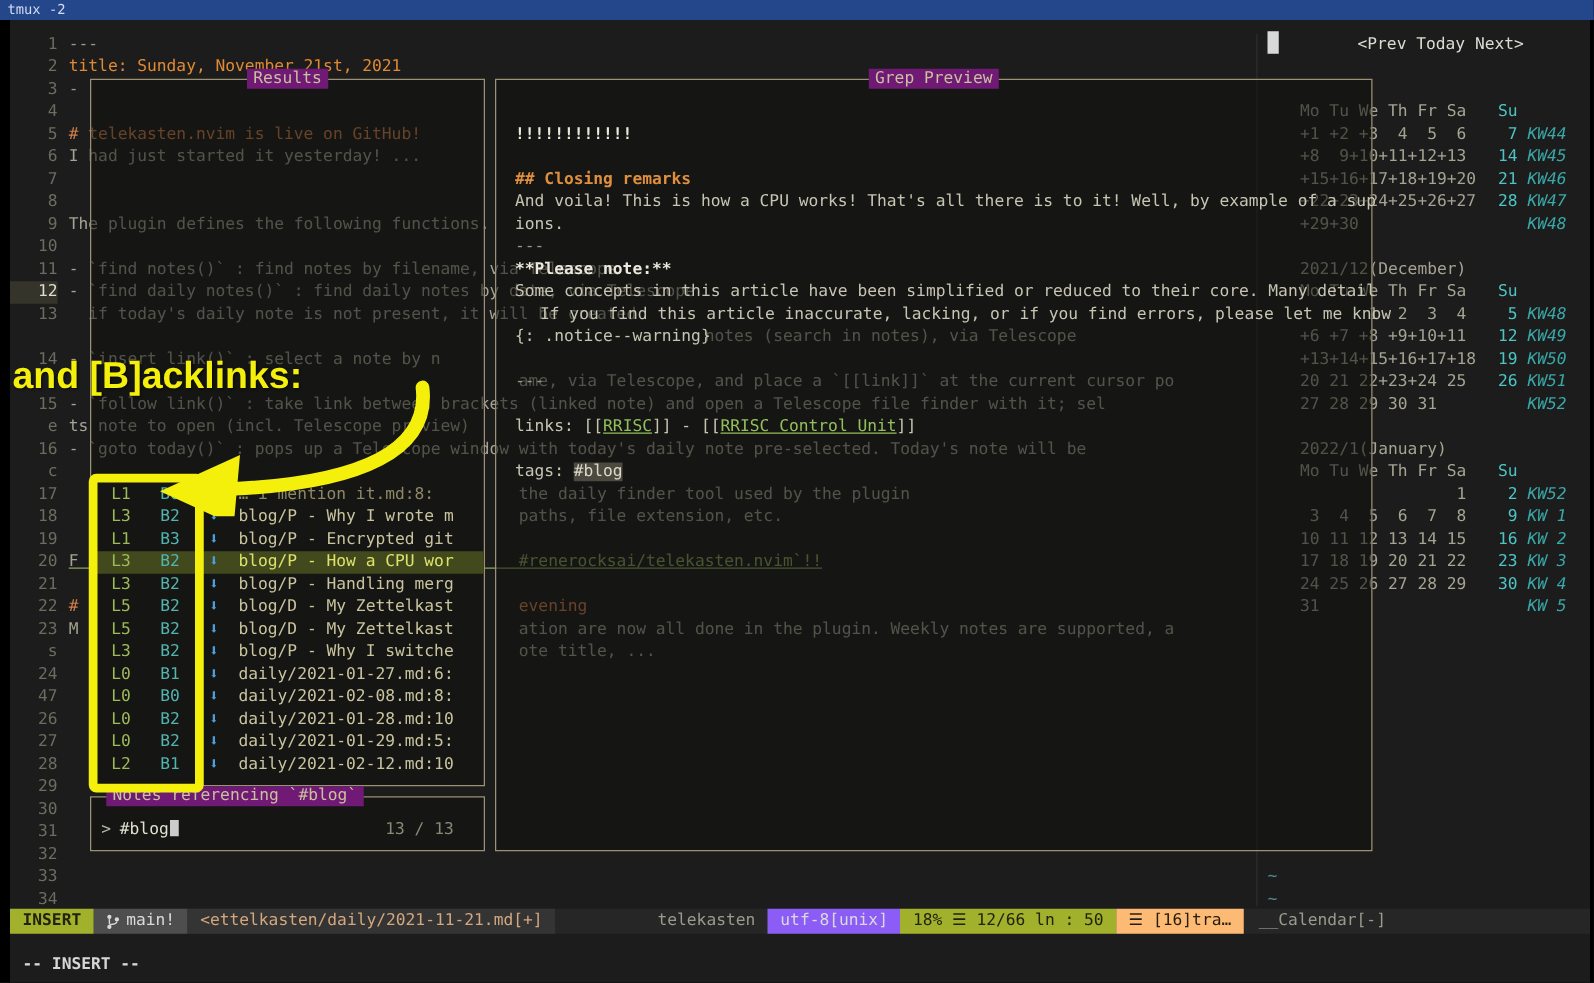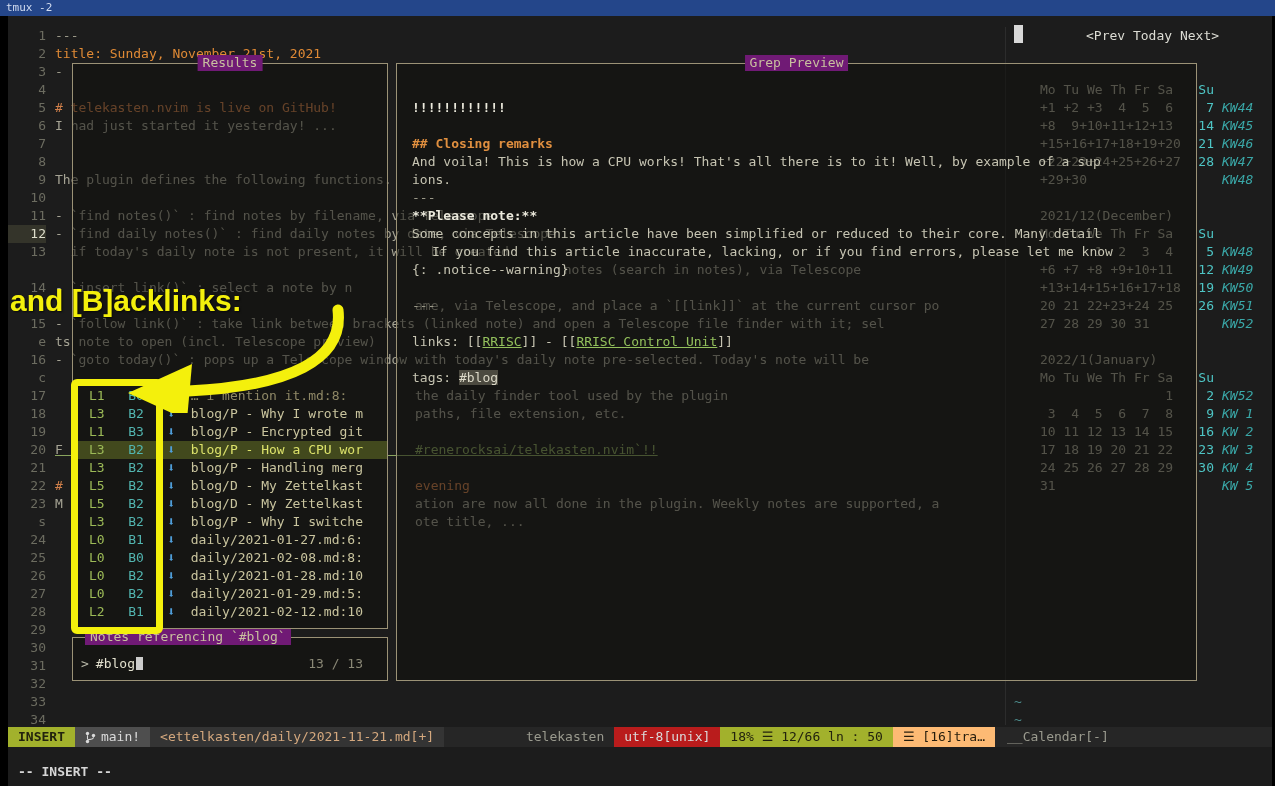--- a/index.html
+++ b/index.html
@@ -42,21 +42,21 @@
   #cal-cursor { position:absolute; left:1006px; top:9px; width:9px; height:18px; background:#d8d8d8; z-index:2; }
 
   
   .float { position:absolute; border:1px solid #9b9276; background:rgba(16,16,12,0.55); z-index:3; }
   .float-title { position:absolute; top:-9px; height:16px; line-height:16px; font-size:13px;
     color:#c9c09f; background:#701a75; padding:0 5px; white-space:pre; }
   #results-float { left:64px; top:47px; width:316px; height:566px; }
   #results-float .float-title, #preview-float .float-title { left:50%; transform:translateX(-50%); }
   #prompt-float { left:64px; top:621px; width:316px; height:44px; }
   #prompt-float .float-title { left:12px; }
-  #preview-float { left:388px; top:47px; width:801px; height:618px; }
+  #preview-float { left:388px; top:47px; width:702px; height:618px; }
 
   
   #res-list { position:absolute; left:0; top:323px; right:0; }
   .rrow { height:18px; line-height:18px; font-size:13px; white-space:pre; padding-left:16px; }
   .rsel { background:#42491d; }
   .rl { color:#9cba57; } .rb { color:#52b5b0; } .rarr { color:#4f9ed9; }
   .rt { color:#c9c49e; } .rdim { color:#8f8866; }
   .rsel .rt { color:#dce26a; }
 
   
@@ -79,21 +79,21 @@
 
   
   .sbar { position:absolute; left:0; top:711px; width:100%; height:20px; background:#262626;
     display:flex; align-items:stretch; font-size:13px; line-height:20px; z-index:5; white-space:pre; }
   .seg { padding:0 10px; }
   .seg-mode { background:#a2b12c; color:#22220e; font-weight:bold; }
   .seg-branch { background:#4e4e4e; color:#dadada; display:flex; align-items:center; gap:5px; }
   .seg-file { background:#343434; color:#d4a87e; }
   .seg-spacer { flex:1; }
   .seg-plugin { color:#9a9a8e; }
-  .seg-enc { background:#b91c1c; color:#dadada; }
+  .seg-enc { background:#8b5cf6; color:#dadada; }
   .seg-pos { background:#a2b12c; color:#22220e; }
   .seg-warn { background:#fdba74; color:#241c0c; }
   .seg-cal { width:277px; color:#9a9a8e; padding-left:12px; }
   .cmd { position:absolute; left:10px; top:748px; color:#d6d6d6; font-weight:bold; font-size:13px; z-index:5; }
 
   
   #anno { position:absolute; inset:0; z-index:20; pointer-events:none; }
   .anno-t { position:absolute; left:10px; font-family:"Liberation Sans",sans-serif; font-weight:bold;
     font-size:30px; color:#f4f00c; text-shadow:1px 1px 2px rgba(0,0,0,0.65); }
   #anno-t1 { top:247px; } #anno-t2 { top:284px; }
@@ -132,21 +132,21 @@
       <div class="gnum" style="top: 353px;">c</div>
       <div class="gnum" style="top: 371px;">17</div>
       <div class="gnum" style="top: 389px;">18</div>
       <div class="gnum" style="top: 407px;">19</div>
       <div class="gnum" style="top: 425px;">20</div>
       <div class="gnum" style="top: 443px;">21</div>
       <div class="gnum" style="top: 461px;">22</div>
       <div class="gnum" style="top: 479px;">23</div>
       <div class="gnum" style="top: 497px;">s</div>
       <div class="gnum" style="top: 515px;">24</div>
-      <div class="gnum" style="top: 533px;">25</div>
+      <div class="gnum" style="top: 533px;">47</div>
       <div class="gnum" style="top: 551px;">26</div>
       <div class="gnum" style="top: 569px;">27</div>
       <div class="gnum" style="top: 587px;">28</div>
       <div class="gnum" style="top: 605px;">29</div>
       <div class="gnum" style="top: 623px;">30</div>
       <div class="gnum" style="top: 641px;">31</div>
       <div class="gnum" style="top: 659px;">32</div>
       <div class="gnum" style="top: 677px;">33</div>
       <div class="gnum" style="top: 695px;">34</div>
     </div>

